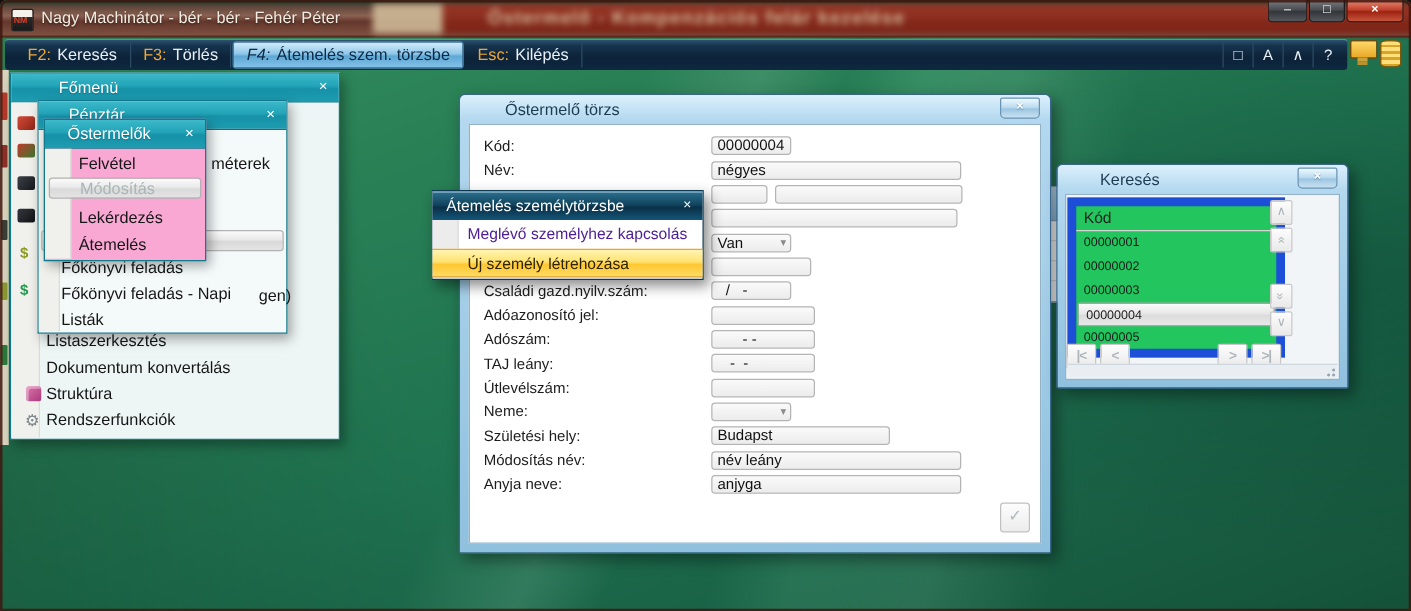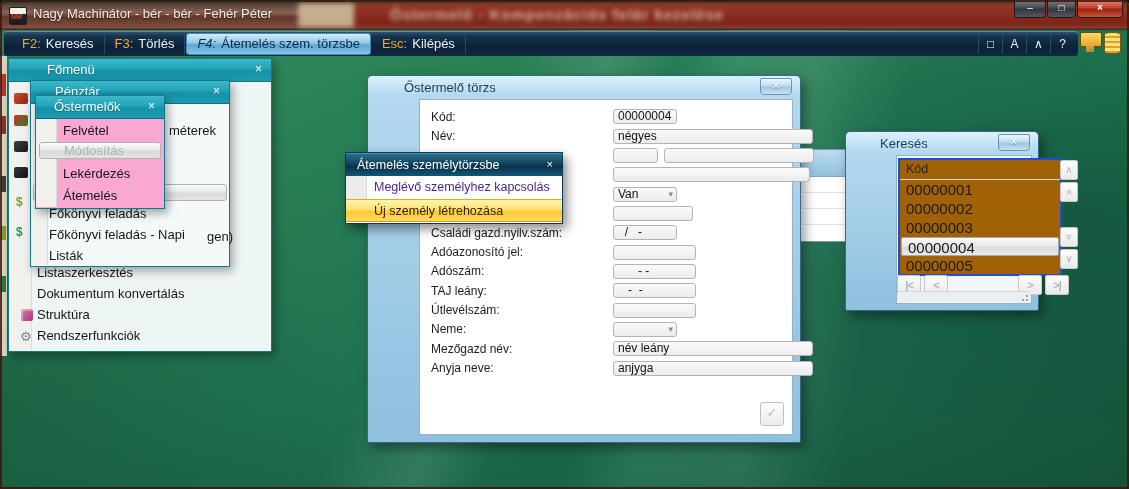--- a/index.html
+++ b/index.html
@@ -66,26 +66,26 @@
     background:linear-gradient(180deg,#fbfbfb,#e9e9e9 45%,#d9d9d9 55%,#e4e4e4);}
   .fragment{position:absolute;font-size:13px;color:#161616;}
   .blob{position:absolute;width:14px;height:11px;border-radius:2px;}
   .dollar{position:absolute;font-size:12px;font-weight:bold;}
   .cube{position:absolute;width:12px;height:12px;border-radius:2px;background:linear-gradient(135deg,#dd74ac,#a93a7c);
     box-shadow:inset 2px 2px 0 rgba(255,255,255,.35);}
   .gears{position:absolute;font-size:13px;color:#7d868c;}
   
   .bluewin{position:absolute;border:1px solid #39678c;border-radius:5px 5px 2px 2px;
     background:linear-gradient(180deg,#dcf0fc 0%,#b3d8ef 20px,#8fc0de 100%);
-    box-shadow:4px 5px 12px rgba(0,0,0,.4);}
+    box-shadow:4px 5px 12px rgba(0,0,0,.4);padding-left:40px;}
   .bwtitle{position:absolute;top:4px;font-size:13px;color:#1c3c54;}
   .bwclose{position:absolute;top:2px;right:8px;width:30px;height:15px;border:1px solid #6a94b4;border-radius:2px 2px 4px 4px;
     background:linear-gradient(180deg,#eef8ff 0%,#bddcf0 45%,#9cc6e2 55%,#c9e2f2 100%);
     color:#fff;font-size:10px;font-weight:bold;text-align:center;line-height:14px;text-shadow:0 1px 1px #5a87a8;}
-  .bwinner{position:absolute;background:#fff;border:1px solid #93b2c6;margin-left:44px;}
+  .bwinner{position:absolute;background:#fff;border:1px solid #93b2c6;}
   
   .formwrap{position:absolute;left:0;top:7px;right:0;}
   .frow{display:flex;align-items:center;height:19.35px;padding-left:11px;}
   .flabel{width:182px;font-size:12px;color:#1c1c1c;flex:none;}
   .finput{height:15px;flex:none;border:1px solid #b4b4b4;border-radius:3px;box-sizing:border-box;
     background:linear-gradient(180deg,#fafafa,#ececec);font-size:12px;line-height:13px;color:#111;
     padding:0 0 0 4px;white-space:pre;overflow:hidden;}
   .combo{position:relative;}
   .combo .dd{position:absolute;right:3px;top:0;font-size:9px;color:#8a8a8a;line-height:13px;}
   .okbtn{position:absolute;right:8px;bottom:8px;width:22px;height:22px;border:1px solid #c0c0c0;border-radius:3px;
@@ -96,23 +96,23 @@
   .pophead{position:absolute;left:0;top:0;right:0;height:23px;border-top:1px solid #4a8aa8;box-sizing:border-box;
     background:linear-gradient(180deg,#2a6e8e 0%,#11435c 45%,#0a3048 55%,#135678 100%);}
   .pophead .t{position:absolute;left:11px;top:4px;font-size:12.5px;color:#fff;}
   .pophead .x{position:absolute;right:9px;top:4px;font-size:11px;color:#fff;}
   .popitem{position:absolute;left:0;right:0;height:23px;font-size:12.5px;color:#4c1d95;line-height:23px;}
   .popitem .gut{position:absolute;left:0;top:0;width:20px;height:23px;background:#ececec;border-right:1px solid #dadada;}
   .popitem .lbl{position:absolute;left:28px;}
   .popitem.hl{background:linear-gradient(180deg,#fff4b2 0%,#ffe272 45%,#ffc832 55%,#ffda62 100%);
     border-top:1px solid #f0a818;border-bottom:1px solid #e09a10;box-sizing:border-box;color:#2e2200;}
   
-  .list{position:absolute;background:#a16207;border:2px solid #1d4ed8;}
+  .list{position:absolute;background:#22c55e;border:7px solid #1d4ed8;}
   .lhead{height:19px;line-height:19px;padding-left:6px;font-size:12.5px;color:#222;border-bottom:1px solid #d6d6d6;}
-  .lrow{height:19px;line-height:19px;padding-left:6px;font-size:15px;color:#1a1a1a;position:relative;}
+  .lrow{height:19px;line-height:19px;padding-left:6px;font-size:10px;color:#1a1a1a;position:relative;}
   .lrow.sel{margin:0 1px;border:1px solid #a8a8a8;border-radius:2px;box-sizing:border-box;
     background:linear-gradient(180deg,#fbfbfb,#e8e8e8 45%,#dcdcdc 55%,#e8e8e8);}
   .sq{position:absolute;width:18px;height:20px;border:1px solid #c8c8c8;border-radius:2px;box-sizing:border-box;
     background:linear-gradient(180deg,#fdfdfd,#e9e9e9);color:#a9b2b8;font-size:10px;text-align:center;line-height:18px;}
   .navb{position:absolute;width:24px;height:20px;border:1px solid #c8c8c8;border-radius:2px;box-sizing:border-box;
     background:linear-gradient(180deg,#fdfdfd,#e9e9e9);color:#aeb6bc;font-size:11px;font-weight:bold;
     text-align:center;line-height:18px;letter-spacing:-1px;}
   .rot90{display:inline-block;transform:rotate(90deg);}
   .rotm90{display:inline-block;transform:rotate(-90deg);}
   .statusband{position:absolute;left:1px;right:1px;bottom:1px;height:10px;background:#e9eef2;border-top:1px solid #cfd8de;}
@@ -279,21 +279,25 @@
         </div>
         <div class="frow">
           <span class="flabel">Útlevélszám:</span>
           <span class="finput" style="width:83px"></span>
         </div>
         <div class="frow">
           <span class="flabel">Neme:</span>
           <span class="finput combo" style="width:64px"><span></span><span class="dd">▾</span></span>
         </div>
         <div class="frow">
-          <span class="flabel">Mezőgazd név:</span>
+          <span class="flabel">Születési hely:</span>
+          <span class="finput" style="width:143px">Budapst</span>
+        </div>
+        <div class="frow">
+          <span class="flabel">Módosítás név:</span>
           <span class="finput" style="width:200px">név leány</span>
         </div>
         <div class="frow">
           <span class="flabel">Anyja neve:</span>
           <span class="finput" style="width:200px">anjyga</span>
         </div>
       </div>
       <div class="okbtn">✓</div>
     </div>
   </div>

